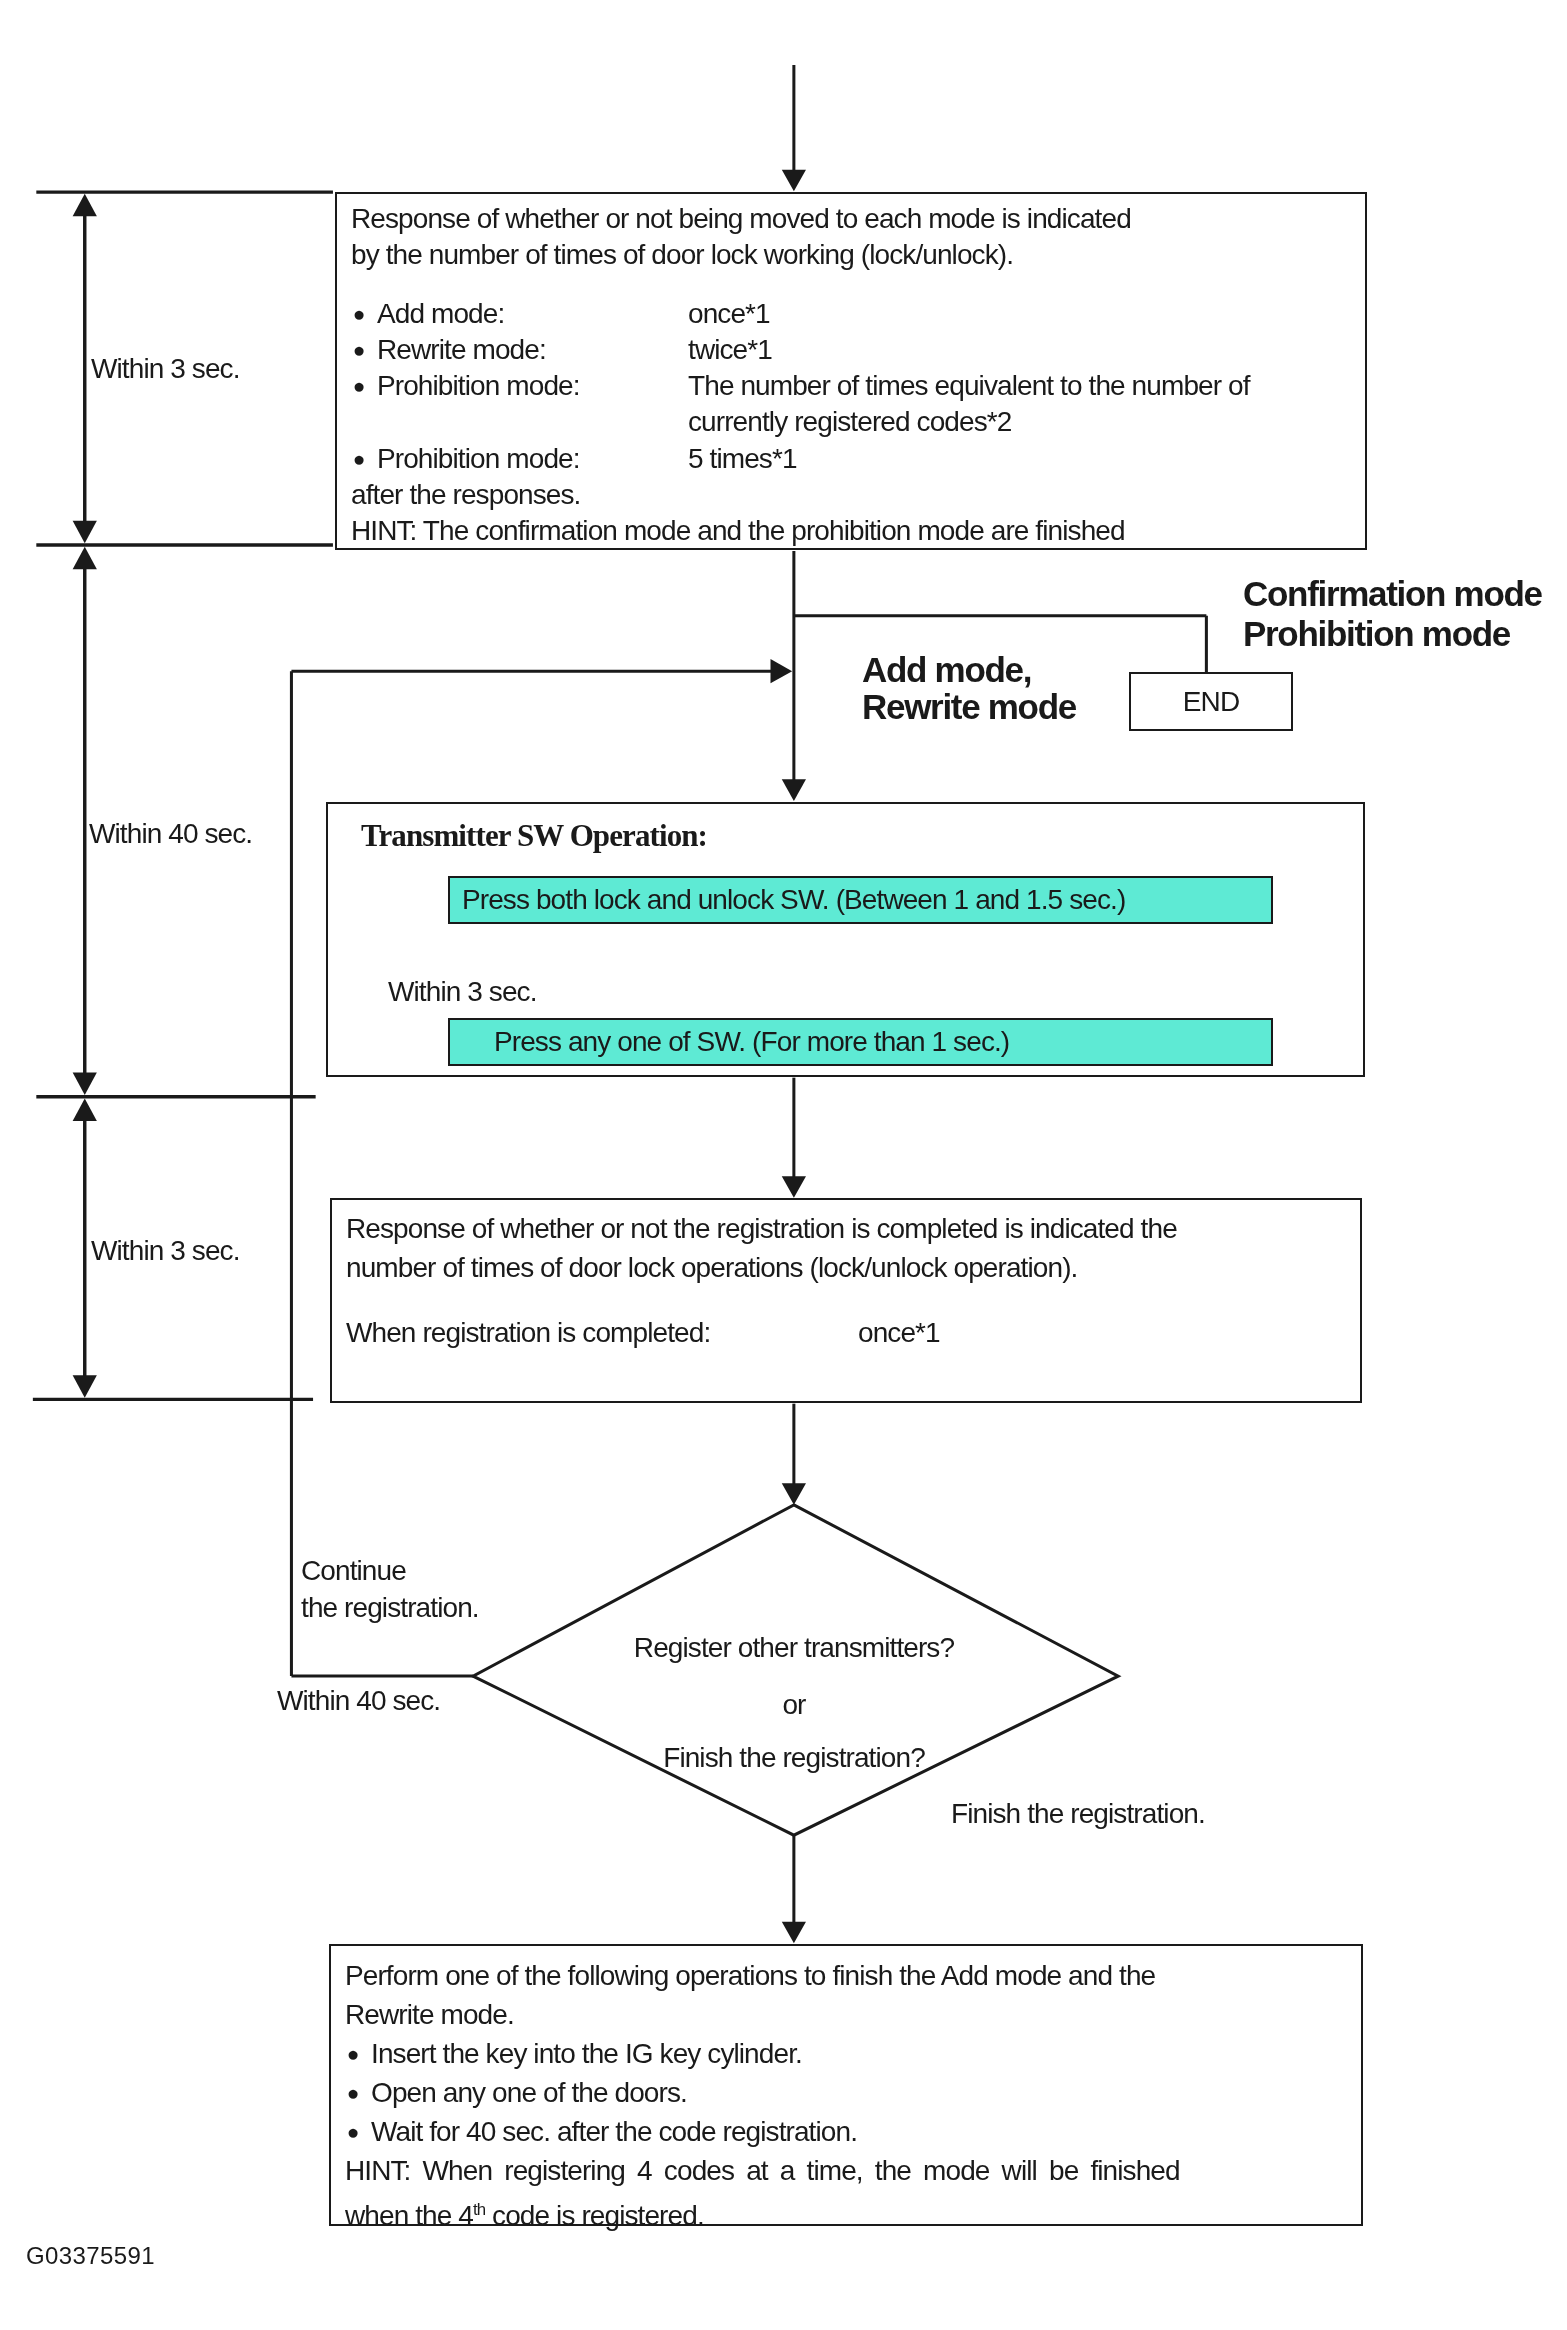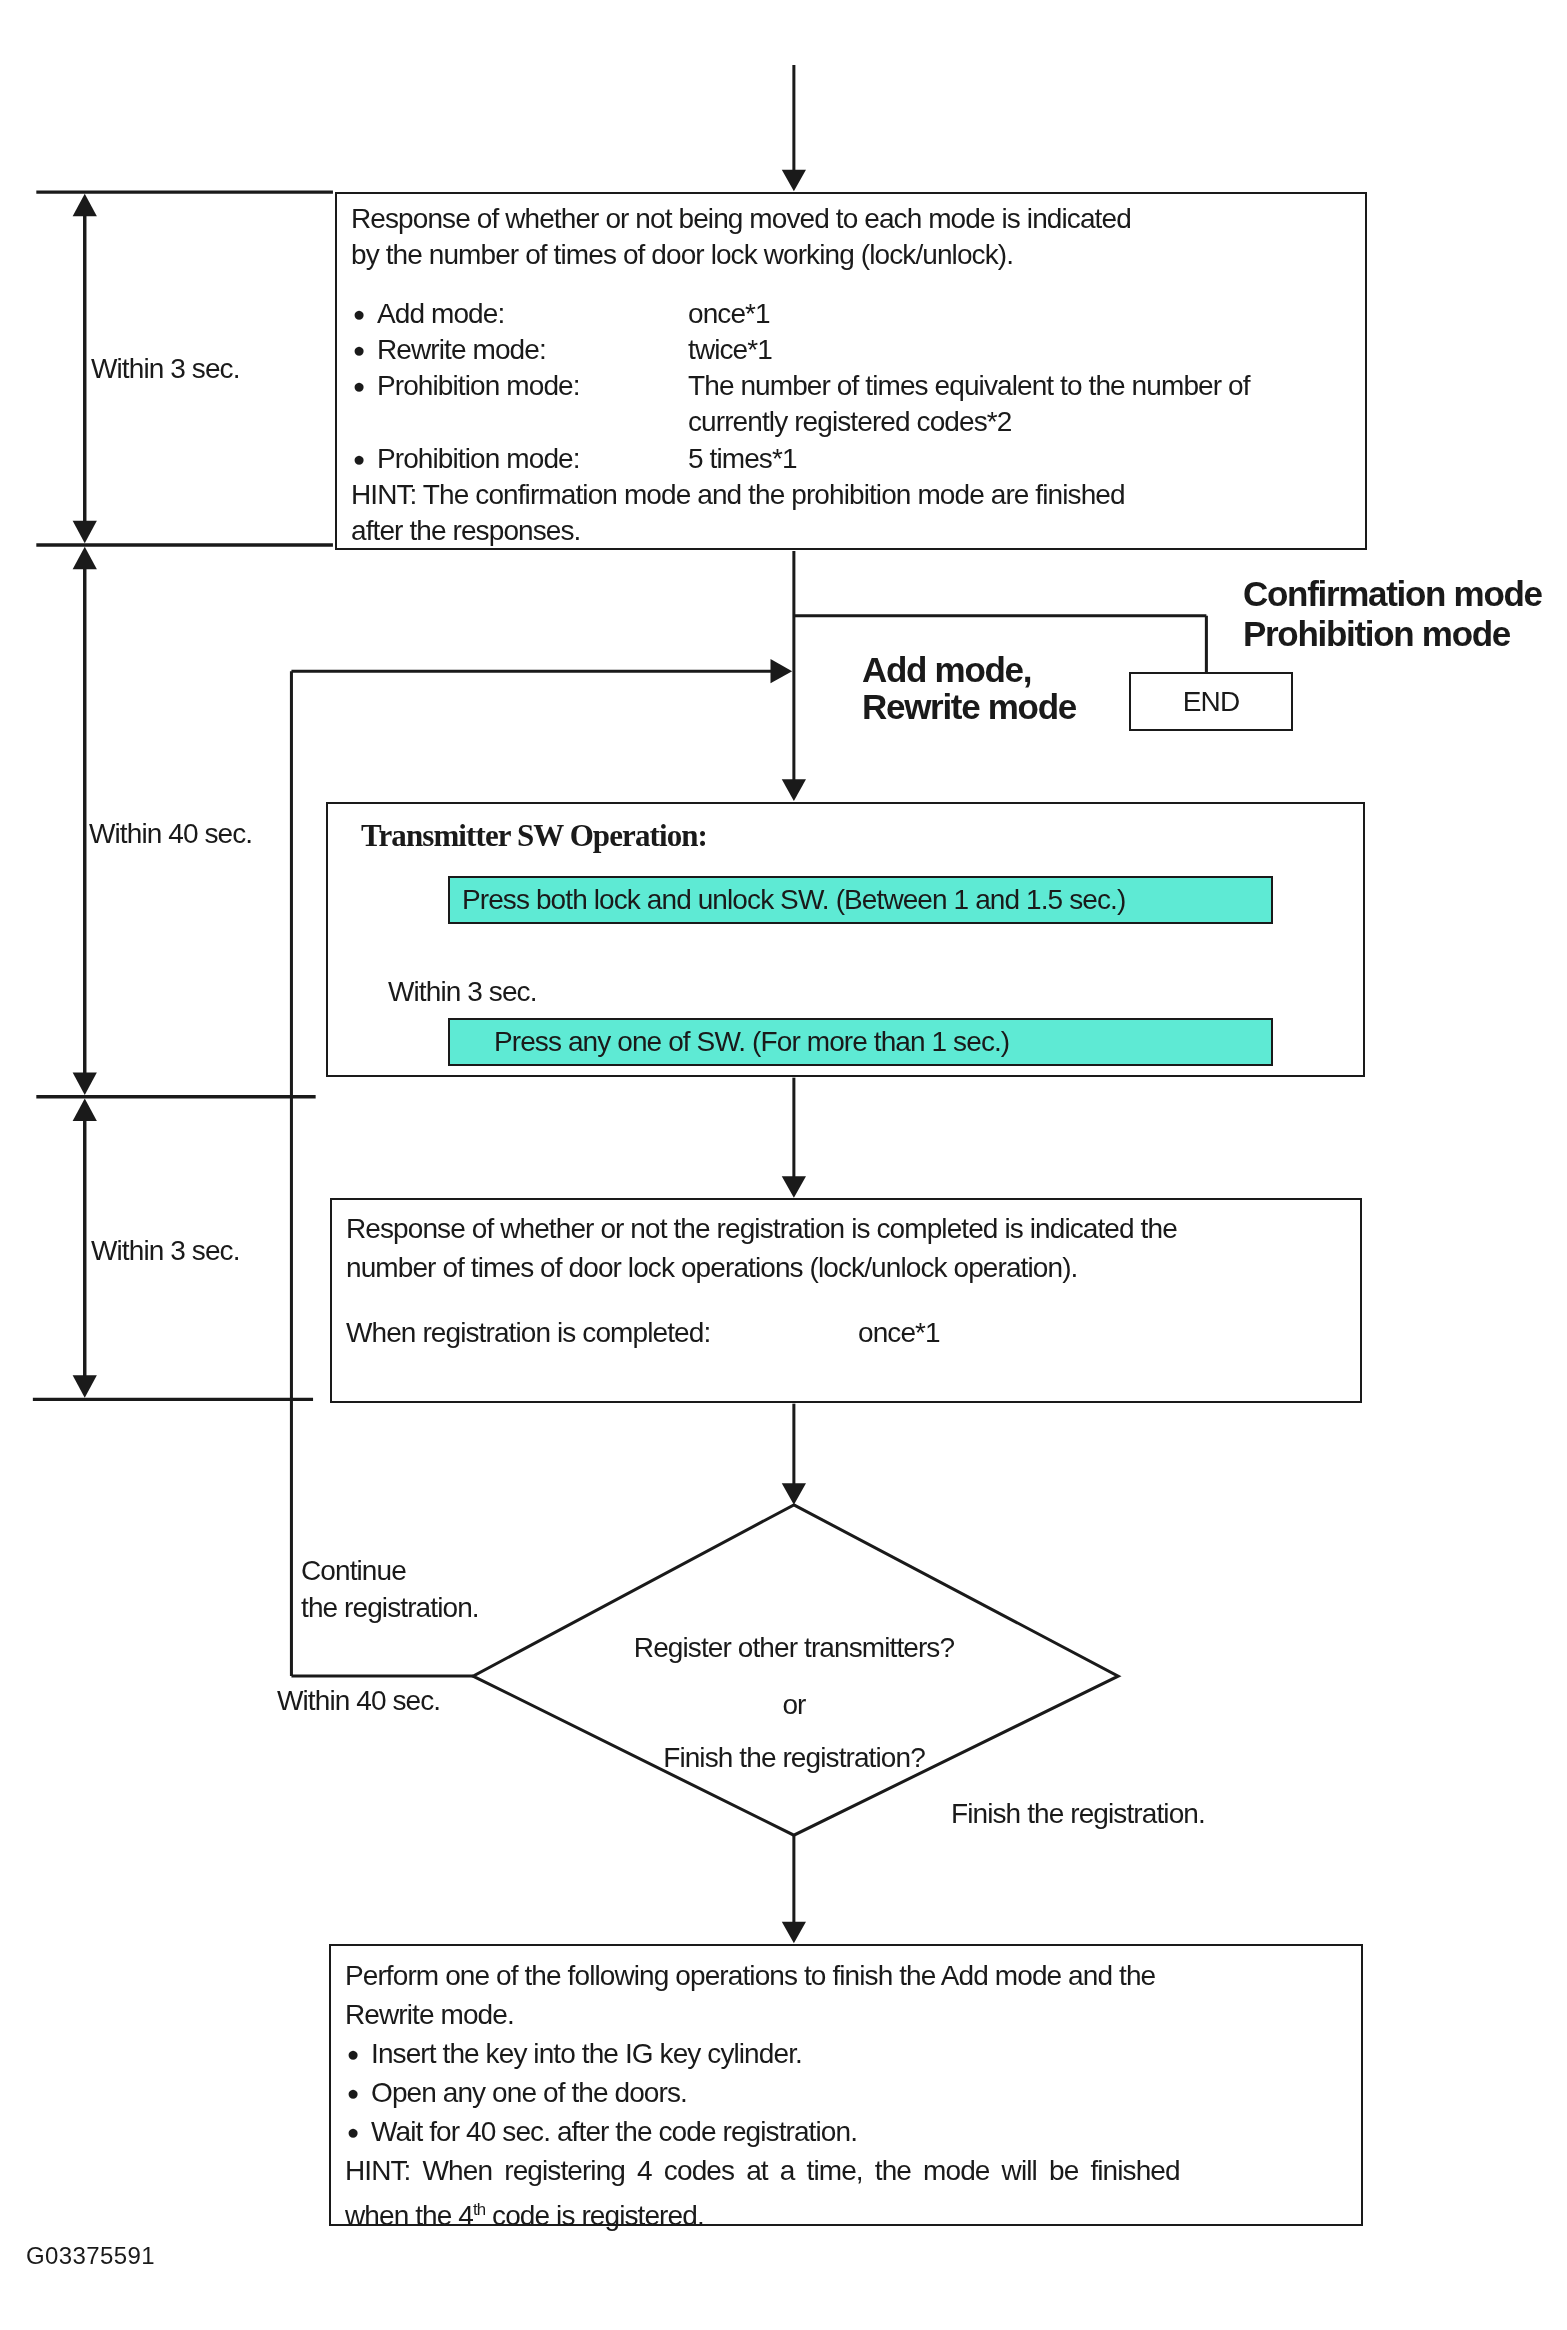--- a/index.html
+++ b/index.html
@@ -114,22 +114,22 @@
     <div class="t row" style="height:73px;">
       <span class="bullet">●</span>
       <span>Prohibition mode:</span>
       <span class="val wrap">The number of times equivalent to the number of currently registered codes*2</span>
     </div>
     <div class="t row">
       <span class="bullet">●</span>
       <span>Prohibition mode:</span>
       <span class="val">5 times*1</span>
     </div>
+    <div class="t">after the responses.</div>
     <div class="t">HINT: The confirmation mode and the prohibition mode are finished</div>
-    <div class="t">after the responses.</div>
   </div>
 
   <div class="abs sidelabel" style="left:1243px;top:574px;">
     <div>Confirmation mode</div>
     <div>Prohibition mode</div>
   </div>
   <div class="abs endbox">
     <span class="t">END</span>
   </div>
   <div class="abs sidelabel" style="left:830px;top:651px;line-height:37px;margin-left:32px;">

